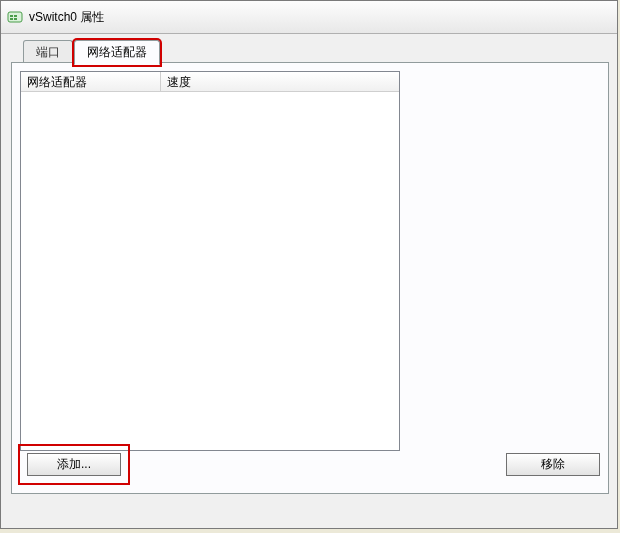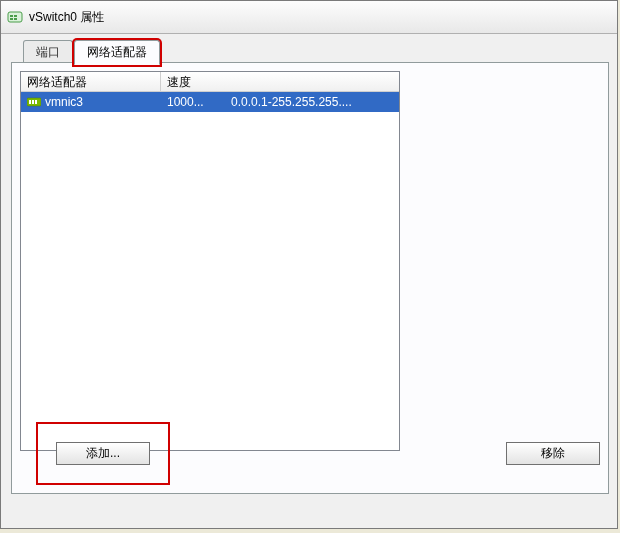--- a/index.html
+++ b/index.html
@@ -143,22 +143,21 @@
       font-family: inherit;
       cursor: pointer;
       padding: 0 8px;
     }
     .btn:disabled {
       color: #888;
       cursor: default;
     }
     .btn-add-wrap {
       display: inline-block;
-      padding: 18px;
-      margin-left: 18px;
+      padding: 7px;
     }
     .btn-add-wrap.highlight-red {
       box-shadow: 0 0 0 2px #d00000;
     }
     .spacer { flex: 1; }
     .btn + .btn { margin-left: 28px; }
   </style>
 </head>
 <body>
 
@@ -185,35 +184,20 @@
         <span>网络适配器</span>
       </div>
     </div>
 
     <div class="tab-panel">
       <div class="table-wrap">
         <div class="table-header">
           <div class="th col1">网络适配器</div>
           <div class="th col2">速度</div>
         </div>
-        <div class="table-row selected">
-          <div class="td col1">
-            <span class="nic-icon">
-              <svg width="14" height="12" viewBox="0 0 14 12">
-                <rect x="0" y="2" width="14" height="8" rx="1" fill="#7ab800" stroke="#4d7a00" stroke-width="0.5"></rect>
-                <rect x="2" y="4" width="2" height="4" fill="#fff"></rect>
-                <rect x="5" y="4" width="2" height="4" fill="#fff"></rect>
-                <rect x="8" y="4" width="2" height="4" fill="#fff"></rect>
-              </svg>
-            </span>
-            <span>vmnic3</span>
-          </div>
-          <div class="td col2">1000...</div>
-          <div class="td col3">0.0.0.1-255.255.255....</div>
-        </div>
       </div>
 
       <div class="button-row">
         <span class="btn-add-wrap highlight-red">
           <button class="btn">添加...</button>
         </span>
         <span class="spacer"></span>
         <button class="btn">移除</button>
       </div>
     </div>

